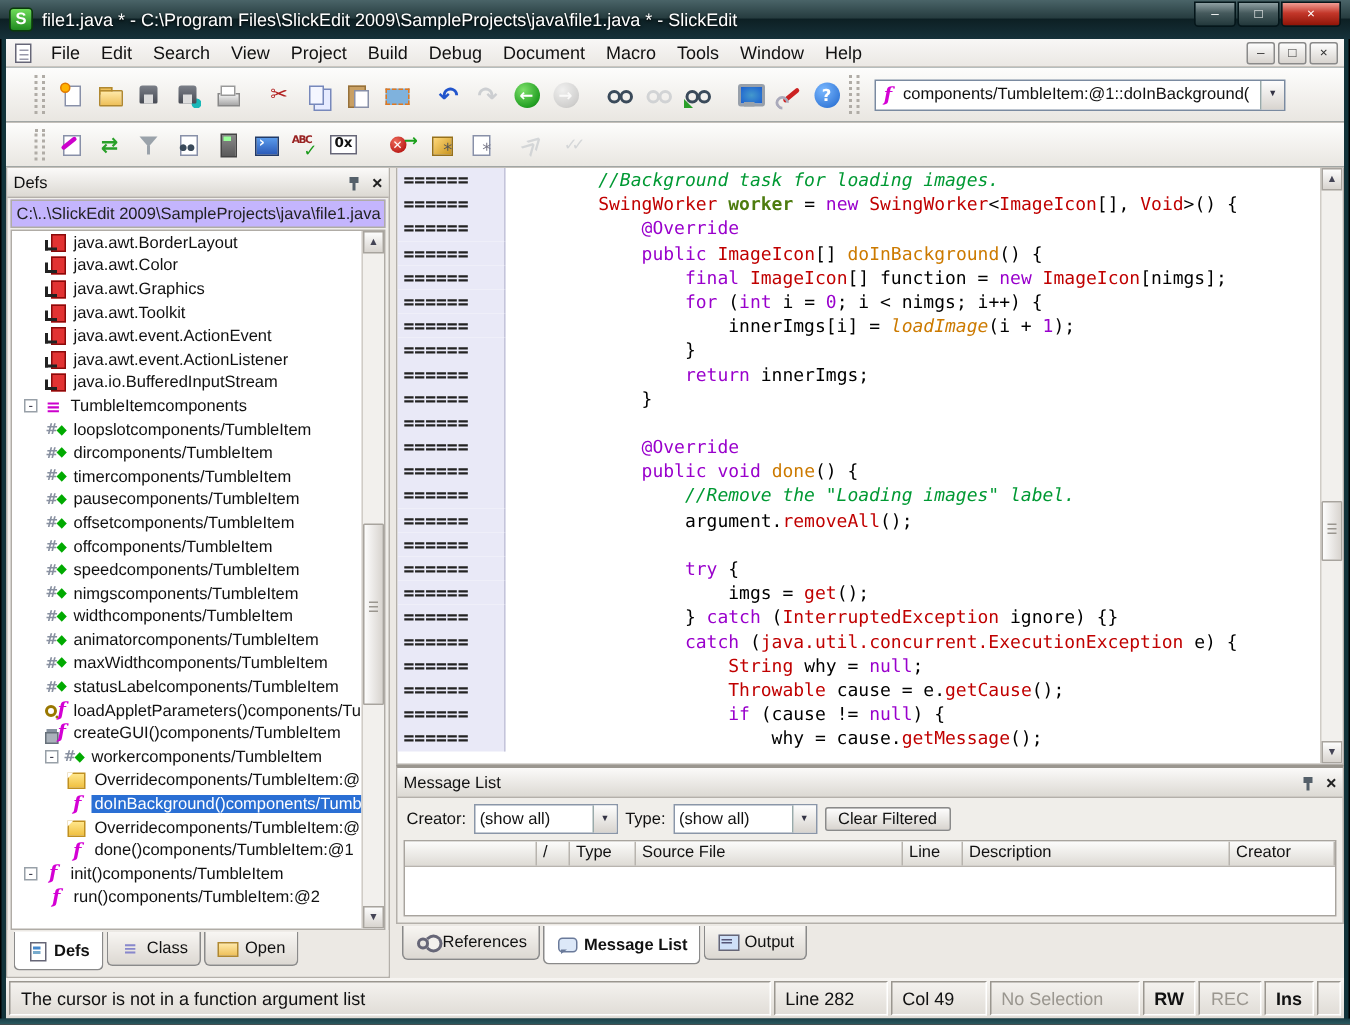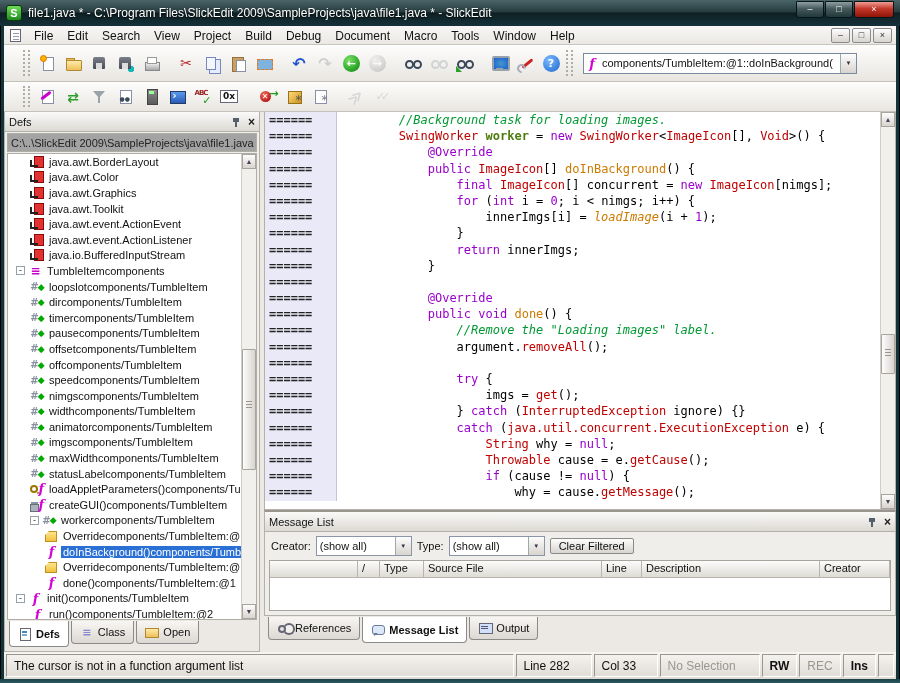--- a/index.html
+++ b/index.html
@@ -101,21 +101,21 @@
   .rightarea{flex:1;display:flex;flex-direction:column;min-width:0;}
   
   .panel-hdr{height:20px;display:flex;align-items:center;background:linear-gradient(#fbfaf9,#dcd9d3);
     border-bottom:1px solid #b4b0aa;padding:0 4px;font-size:11px;color:#111;}
   .panel-hdr .hdr-title{flex:1;}
   .pin-icon{width:11px;height:12px;position:relative;margin-right:6px;}
   .pin-icon::before{content:"";position:absolute;left:2px;top:2px;width:6px;height:4px;background:#55606a;}
   .pin-icon::after{content:"";position:absolute;left:4px;top:6px;width:2px;height:5px;background:#55606a;}
   .close-glyph{font-size:12px;font-weight:bold;color:#222;line-height:10px;}
   
-  .pathbar{height:19px;margin:1px 2px;border:1px solid #b0aca6;background:#a3a3a3;font-size:11px;color:#222;
+  .pathbar{height:19px;margin:1px 2px;border:1px solid #b0aca6;background:#c4b5fd;font-size:11px;color:#222;
     display:flex;align-items:center;padding:0 3px;white-space:nowrap;overflow:hidden;}
   
   .tree{flex:1;position:relative;background:#fff;border:1px solid #b0aca6;margin:0 2px;overflow:hidden;}
   .tree-rows{position:absolute;left:0;top:0;right:15px;bottom:0;overflow:hidden;}
   .trow{height:15.6px;display:flex;align-items:center;white-space:nowrap;font-size:11px;color:#111;overflow:hidden;}
   .trow .lbl{padding:0 2px;}
   .trow.sel .lbl{background:#2a6fd4;color:#fff;}
   .expander{flex:0 0 9px;height:9px;border:1px solid #98a0a8;background:#fff;font-size:9px;line-height:7px;text-align:center;color:#334;margin-right:3px;}
   .tic{display:inline-flex;width:15px;height:12px;position:relative;flex:0 0 15px;margin-right:2px;align-items:center;}
   .import-icon::before{content:"";position:absolute;right:1px;top:0;width:8px;height:10px;background:#e23333;border:1px solid #8a0a0a;}
@@ -409,24 +409,20 @@
             <div class="trow" style="padding-left:22px">
               <span class="ic tic field-icon"></span>
               <span class="lbl">widthcomponents/TumbleItem</span>
             </div>
             <div class="trow" style="padding-left:22px">
               <span class="ic tic field-icon"></span>
               <span class="lbl">animatorcomponents/TumbleItem</span>
             </div>
             <div class="trow" style="padding-left:22px">
               <span class="ic tic field-icon"></span>
-              <span class="lbl">imgscomponents/TumbleItem</span>
-            </div>
-            <div class="trow" style="padding-left:22px">
-              <span class="ic tic field-icon"></span>
               <span class="lbl">maxWidthcomponents/TumbleItem</span>
             </div>
             <div class="trow" style="padding-left:22px">
               <span class="ic tic field-icon"></span>
               <span class="lbl">statusLabelcomponents/TumbleItem</span>
             </div>
             <div class="trow" style="padding-left:22px">
               <span class="ic tic key-function-icon"></span>
               <span class="lbl">loadAppletParameters()components/Tu</span>
             </div>
@@ -503,21 +499,21 @@
             <div class="cline">
               <span class="gut">======</span>
               <span class="ctext">            <span class="tk-k">@Override</span></span>
             </div>
             <div class="cline">
               <span class="gut">======</span>
               <span class="ctext">            <span class="tk-k">public</span><span class="tk-p"> </span><span class="tk-t">ImageIcon</span><span class="tk-p">[] </span><span class="tk-f">doInBackground</span><span class="tk-p">() {</span></span>
             </div>
             <div class="cline">
               <span class="gut">======</span>
-              <span class="ctext">                <span class="tk-k">final</span><span class="tk-p"> </span><span class="tk-t">ImageIcon</span><span class="tk-p">[] </span><span class="tk-p">concurrent = </span><span class="tk-k">new</span><span class="tk-p"> </span><span class="tk-t">ImageIcon</span><span class="tk-p">[nimgs];</span></span>
+              <span class="ctext">                <span class="tk-k">final</span><span class="tk-p"> </span><span class="tk-t">ImageIcon</span><span class="tk-p">[] </span><span class="tk-p">function = </span><span class="tk-k">new</span><span class="tk-p"> </span><span class="tk-t">ImageIcon</span><span class="tk-p">[nimgs];</span></span>
             </div>
             <div class="cline">
               <span class="gut">======</span>
               <span class="ctext">                <span class="tk-k">for</span><span class="tk-p"> (</span><span class="tk-k">int</span><span class="tk-p"> i = </span><span class="tk-n">0</span><span class="tk-p">; i &lt; nimgs; i++) {</span></span>
             </div>
             <div class="cline">
               <span class="gut">======</span>
               <span class="ctext">                    <span class="tk-p">innerImgs[i] = </span><span class="tk-fi">loadImage</span><span class="tk-p">(i + </span><span class="tk-n">1</span><span class="tk-p">);</span></span>
             </div>
             <div class="cline">
@@ -641,21 +637,21 @@
             <span class="ic ttic output-tab-icon"></span>
             <span>Output</span>
           </span>
         </div>
     </div>
   </div>
 
   <div class="statusbar">
     <div class="st-cell st-msg">The cursor is not in a function argument list</div>
     <div class="st-cell" style="width:76px;">Line 282</div>
-    <div class="st-cell" style="width:64px;">Col 33</div>
+    <div class="st-cell" style="width:64px;">Col 49</div>
     <div class="st-cell st-dim" style="width:100px;">No Selection</div>
     <div class="st-cell" style="font-weight:bold;">RW</div>
     <div class="st-cell st-dim">REC</div>
     <div class="st-cell" style="font-weight:bold;">Ins</div>
     <div class="st-cell" style="width:16px;"></div>
   </div>
   <div class="bottom-edge"></div>
 </div>
 
 </body></html>

